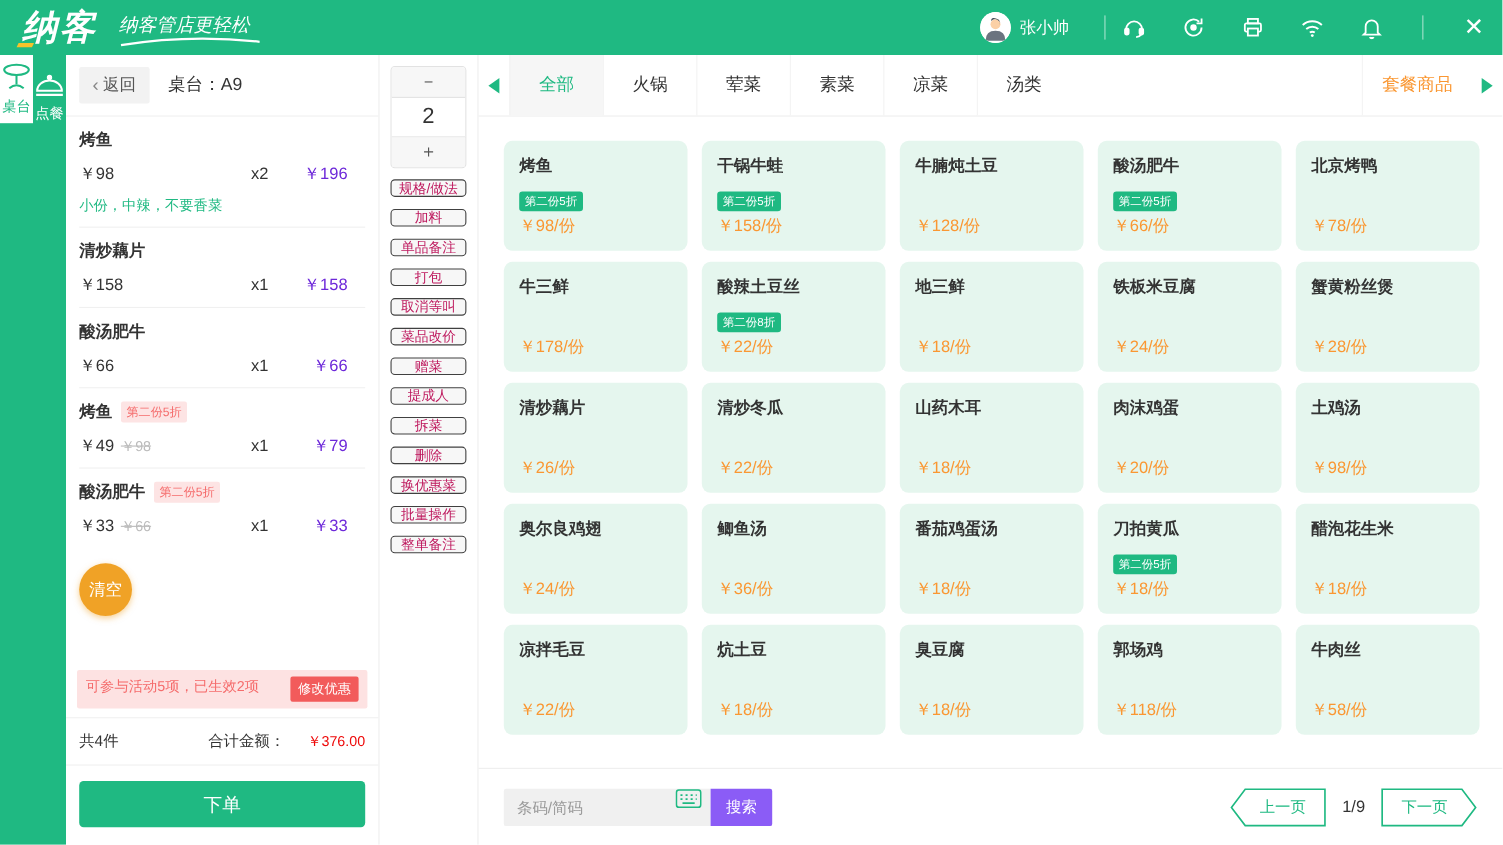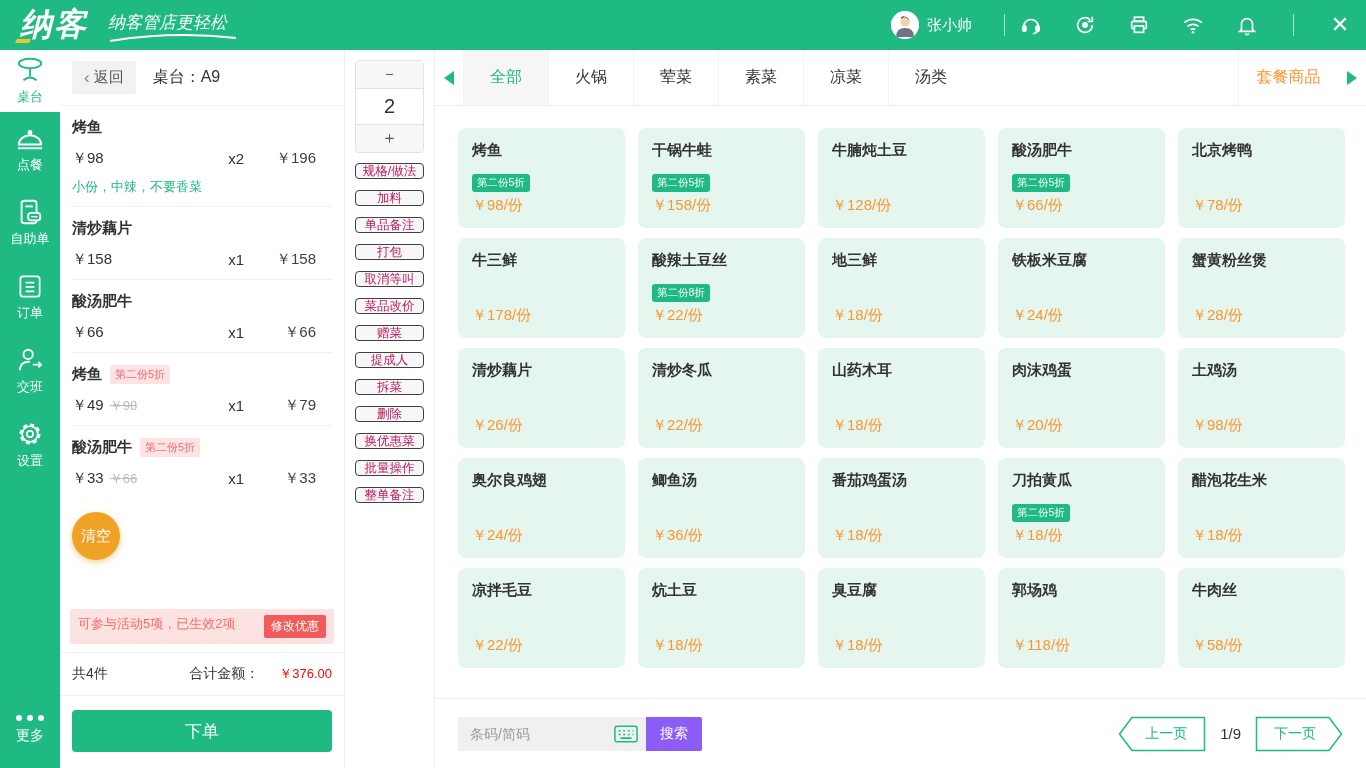--- a/index.html
+++ b/index.html
@@ -19,21 +19,21 @@
 .username{font-size:15px}
 .tb-divider{width:1px;height:22px;background:rgba(255,255,255,.6);margin:0 14px}
 .tb-icons{display:flex;align-items:center;gap:30px}
 .tb-icon{width:24px;height:24px;display:flex;align-items:center;justify-content:center;cursor:pointer}
 .close-glyph{font-size:22px;line-height:1;font-weight:bold}
 
 
 .main{flex:1;display:flex;min-height:0}
 
 
-.sidebar{width:60px;background:#1FB982;display:flex;flex-direction:column;align-items:stretch;flex:0 0 auto}
+.sidebar{width:60px;background:#1FB982;display:flex;flex-direction:row;align-items:stretch;flex:0 0 auto}
 .sb-item{height:74px;display:flex;flex-direction:column;align-items:center;justify-content:center;gap:4px;color:#fff;cursor:pointer}
 .sb-item.active{background:#fff;color:#1FB982;height:62px}
 .sb-item .lbl{font-size:13px}
 .sb-item svg{display:block}
 .sb-spacer{flex:1}
 .sb-more{height:76px;display:flex;flex-direction:column;align-items:center;justify-content:center;gap:6px;color:#fff;cursor:pointer}
 .dots{display:flex;gap:5px}
 .dots i{width:6px;height:6px;border-radius:50%;background:#fff}
 
 
@@ -42,21 +42,21 @@
 .back-btn{background:#f2f2f2;color:#555;font-size:15px;padding:7px 12px;border:none;border-radius:2px;display:flex;align-items:center;gap:4px;cursor:pointer}
 .back-chev{font-size:17px;line-height:1;color:#888}
 .table-label{margin-left:17px;font-size:16px;color:#333}
 .op-list{flex:1;overflow:hidden;padding:0 12px}
 .oi{padding:12px 0 10px;border-bottom:1px solid #f0f0f0}
 .oi-name{font-size:15px;font-weight:bold;color:#333;display:flex;align-items:center;gap:8px}
 .oi-line{display:flex;align-items:center;margin-top:12px;font-size:15px}
 .oi-price{color:#333;min-width:70px}
 .oi-orig{color:#bbb;text-decoration:line-through;font-size:13px;margin-left:2px}
 .oi-qty{margin-left:auto;color:#333}
-.oi-total{width:88px;text-align:right;color:#404040;padding-right:16px}
+.oi-total{width:88px;text-align:right;color:#6d28d9;padding-right:16px}
 .oi-note{margin-top:10px;font-size:13px;color:#1FB982}
 .oi-note:empty{display:none}
 .section-label{padding:12px 0 2px;font-size:13px;color:#aaa}
 .pink-badge{background:#FDE4E4;color:#F56C6C;font-size:11px;font-weight:normal;padding:2px 5px;border-radius:2px}
 .clear-wrap{padding:14px 0}
 .clear-btn{width:48px;height:48px;border-radius:50%;background:#F0A226;color:#fff;border:none;font-size:15px;cursor:pointer;box-shadow:0 2px 6px rgba(240,162,38,.5)}
 .op-footer{flex:0 0 auto}
 .activity-bar{margin:0 10px;background:#FDE2E2;display:flex;align-items:flex-start;padding:6px 8px;border-radius:2px}
 .activity-text{color:#F56C6C;font-size:13px}
 .modify-btn{margin-left:auto;background:#F25B5B;color:#fff;font-size:12px;border:none;padding:3px 7px;border-radius:2px;cursor:pointer}
@@ -88,21 +88,21 @@
 .grid{flex:1;padding:22px 23px 0;display:grid;grid-template-columns:repeat(5,167px);grid-auto-rows:100px;column-gap:13px;row-gap:10px;align-content:start}
 .card{background:#E5F6EE;border-radius:8px;padding:13px 14px;display:flex;flex-direction:column;cursor:pointer}
 .card-name{font-size:15px;font-weight:bold;color:#333;white-space:nowrap;overflow:hidden}
 .card-bottom{margin-top:auto}
 .card-badge{display:inline-block;background:#1FB982;color:#fff;font-size:10.5px;padding:2px 5px;border-radius:3px;margin-bottom:4px}
 .card-badge:empty{display:none}
 .card-price{font-size:15px;color:#FA9732}
 
 
 .bottombar{height:70px;border-top:1px solid #eee;display:flex;align-items:center;padding:0 23px;flex:0 0 auto}
-.search-box{display:flex;align-items:center;background:#F0F0F0;height:34px;width:188px;padding:0 8px 0 12px;border-radius:2px 0 0 2px}
+.search-box{display:flex;background:#F0F0F0;height:34px;width:188px;padding:0 8px 0 12px;border-radius:2px 0 0 2px}
 .search-input{border:none;background:transparent;outline:none;font-size:14px;color:#333;width:130px;font-family:inherit}
 .search-input::placeholder{color:#9a9a9a}
 .kb-icon{margin-left:auto;display:flex;cursor:pointer}
 .search-btn{height:34px;padding:0 14px;background:#8b5cf6;color:#fff;border:none;font-size:14px;border-radius:0 2px 2px 0;cursor:pointer}
 .pagination{margin-left:auto;display:flex;align-items:center;gap:14px}
 .page-btn{position:relative;width:88px;height:36px;cursor:pointer}
 .page-btn svg{position:absolute;inset:0}
 .page-btn span{position:absolute;inset:0;display:flex;align-items:center;justify-content:center;color:#1FB982;font-size:14px}
 .page-btn.prev span{padding-left:8px}
 .page-btn.next span{padding-right:8px}

